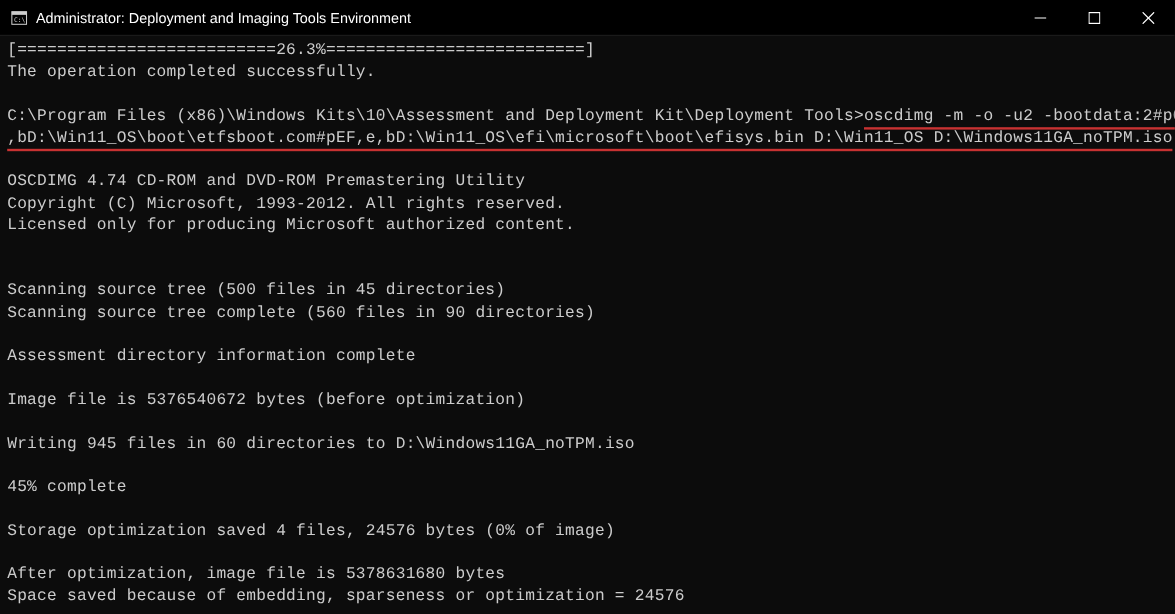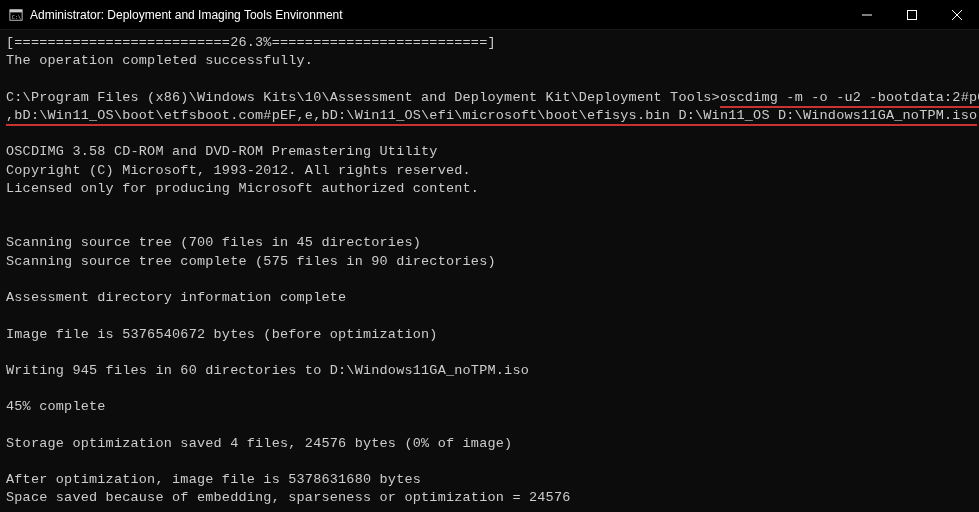--- a/index.html
+++ b/index.html
@@ -111,27 +111,27 @@
     </div>
   </div>
 </div>
 
 <div class="terminal"><span>[==========================26.3%==========================]</span>
 <span>The operation completed successfully.</span>
 
 <span>C:\Program Files (x86)\Windows Kits\10\Assessment and Deployment Kit\Deployment Tools&gt;</span><span class="underline-red">oscdimg -m -o -u2 -bootdata:2#p0,e</span>
 <span class="underline-red">,bD:\Win11_OS\boot\etfsboot.com#pEF,e,bD:\Win11_OS\efi\microsoft\boot\efisys.bin D:\Win11_OS D:\Windows11GA_noTPM.iso</span>
 
-<span>OSCDIMG 3.58 CD-ROM and DVD-ROM Premastering Utility</span>
+<span>OSCDIMG 4.74 CD-ROM and DVD-ROM Premastering Utility</span>
 <span>Copyright (C) Microsoft, 1993-2012. All rights reserved.</span>
 <span>Licensed only for producing Microsoft authorized content.</span>
 
 
-<span>Scanning source tree (700 files in 45 directories)</span>
-<span>Scanning source tree complete (575 files in 90 directories)</span>
+<span>Scanning source tree (500 files in 45 directories)</span>
+<span>Scanning source tree complete (560 files in 90 directories)</span>
 
 <span>Assessment directory information complete</span>
 
 <span>Image file is 5376540672 bytes (before optimization)</span>
 
 <span>Writing 945 files in 60 directories to D:\Windows11GA_noTPM.iso</span>
 
 <span>45% complete</span>
 
 <span>Storage optimization saved 4 files, 24576 bytes (0% of image)</span>

